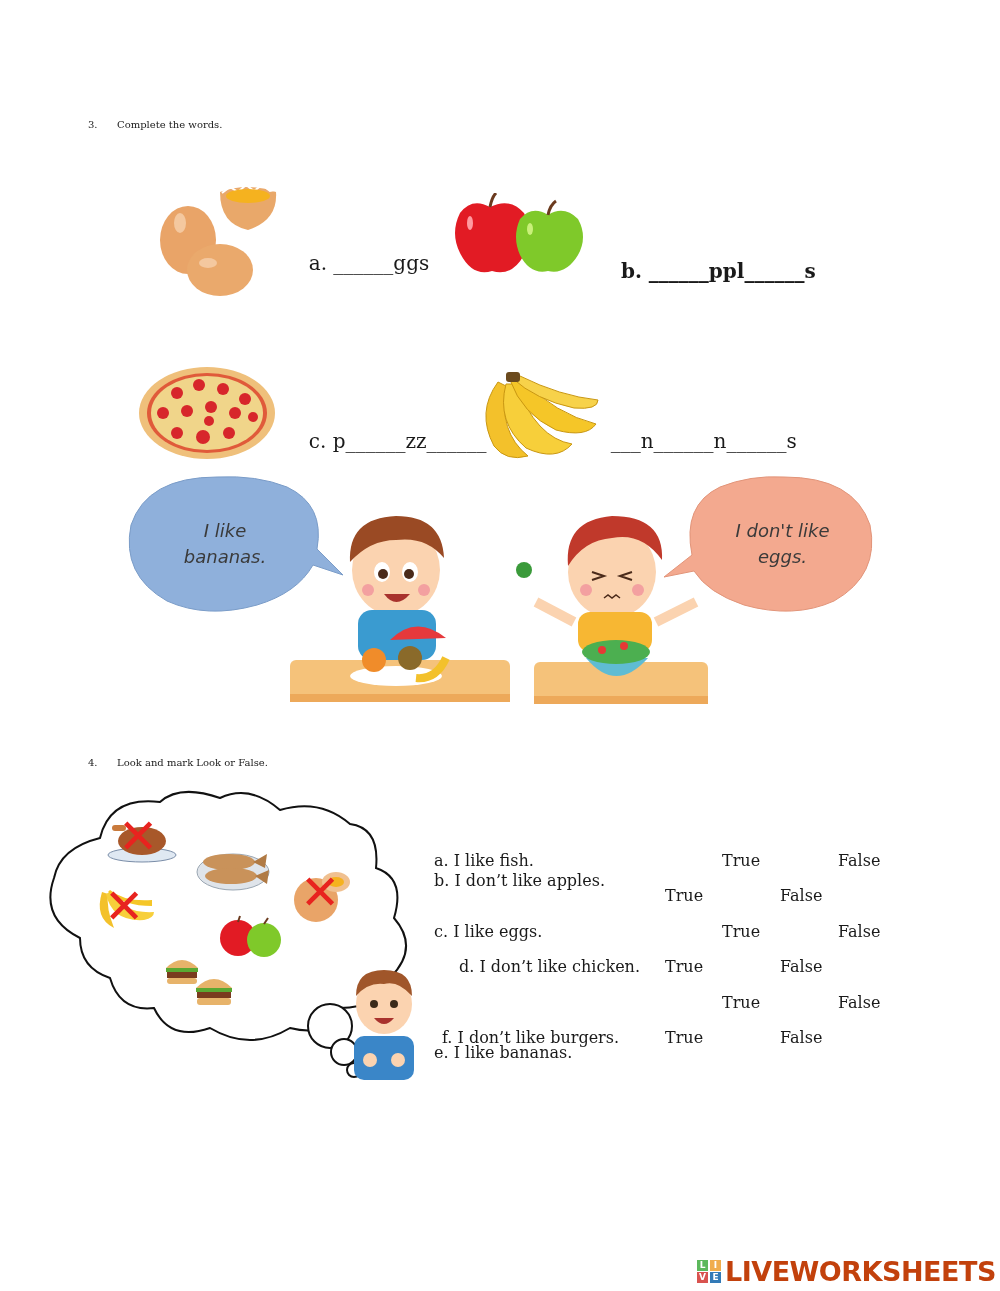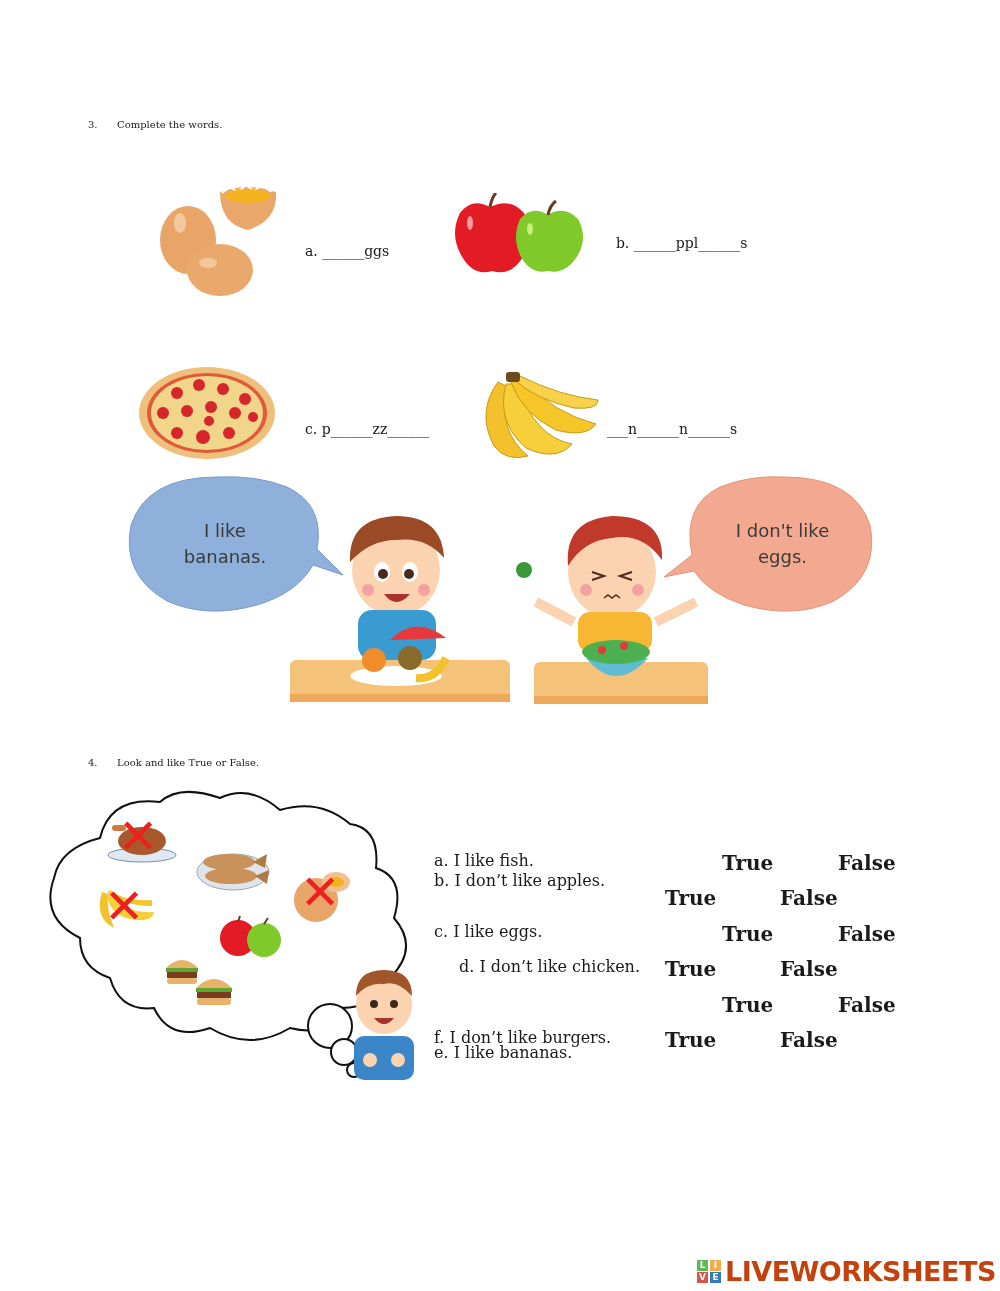--- a/index.html
+++ b/index.html
@@ -1,24 +1,24 @@
 <!DOCTYPE html>
 <html><head>
 <meta charset="utf-8">
 <style>
   html, body { margin:0; padding:0; background:#ffffff; }
   body { width:1000px; height:1291px; position:relative; overflow:hidden;
          font-family: "DejaVu Serif", "Liberation Serif", serif; color:#1a1a1a; }
   .abs { position:absolute; }
   .heading { font-size:10px; }
   .heading .num { display:inline-block; width:29px; }
-  .blank { font-size:14px; white-space:pre; }
-  .bubble-text { font-family:"DejaVu Sans","Liberation Sans",sans-serif; font-size:18px; color:#3a3a3a; text-align:center; line-height:26px; }
+  .blank { font-size:20px; white-space:pre; }
+  .bubble-text { font-family:"DejaVu Sans","Liberation Sans",sans-serif; font-size:18px; color:#3a3a3a; text-align:center; line-height:26px;font-style:italic; }
   .tf-row { position:absolute; font-size:16px; left:434px; }
-  .tf-choice { position:absolute; font-weight:bold; font-size:20px;text-align:center; }
+  .tf-choice { position:absolute; font-weight:normal; font-size:16px;text-align:center; }
   .logo { font-family:"DejaVu Sans","Liberation Sans",sans-serif; font-weight:bold; font-size:27px; color:#c2410c; letter-spacing:-0.5px; }
   .logo-tile { display:inline-block; width:11px; height:11px; font-size:9px; line-height:11px; text-align:center; color:#fff; font-weight:bold; font-family:"DejaVu Sans",sans-serif; }
 </style>
 </head>
 <body>
 
 <div class="abs heading" style="left:88px;top:119px;">
   <span class="num">3.</span><span>Complete the words.</span>
 </div>
 
@@ -36,21 +36,21 @@
 </div>
 
 <svg class="abs" style="left:452px;top:193px;" width="136" height="84">
   <path d="M38 14 Q20 4 8 20 Q-2 40 8 60 Q20 84 40 78 Q60 84 72 62 Q82 40 72 20 Q58 4 38 14Z" fill="#e21b24"></path>
   <path d="M38 14 Q40 4 44 0" stroke="#6b3a1e" stroke-width="3" fill="none"></path>
   <path d="M96 22 Q80 12 68 26 Q60 44 68 62 Q78 82 96 78 Q114 82 126 62 Q136 44 126 26 Q112 12 96 22Z" fill="#7fc92a"></path>
   <path d="M96 22 Q98 12 104 8" stroke="#6b3a1e" stroke-width="3" fill="none"></path>
   <ellipse cx="18" cy="30" rx="3" ry="7" fill="#ff9aa0"></ellipse>
   <ellipse cx="78" cy="36" rx="3" ry="6" fill="#c9f07a"></ellipse>
 </svg>
-<div class="abs blank" style="left:607px;top:219px;">
+<div class="abs blank" style="left:607px;top:235px;font-weight:bold;">
   <span>b. </span><span>______ppl______s</span>
 </div>
 
 <svg class="abs" style="left:137px;top:365px;" width="140" height="96">
   <ellipse cx="70" cy="48" rx="68" ry="46" fill="#efc07b"></ellipse>
   <ellipse cx="70" cy="48" rx="60" ry="40" fill="#e05a3a"></ellipse>
   <ellipse cx="70" cy="48" rx="56" ry="37" fill="#f0d58a"></ellipse>
   <g fill="#d7262b">
     <circle cx="40" cy="28" r="6"></circle>
       <circle cx="62" cy="20" r="6"></circle>
@@ -132,21 +132,21 @@
   <circle cx="8" cy="58" r="8" fill="#3a9a3a"></circle>
   <rect x="18" y="150" width="174" height="40" rx="6" fill="#f5c27a"></rect>
   <rect x="18" y="184" width="174" height="8" fill="#eda95a"></rect>
   <path d="M70 146 Q100 182 132 146Z" fill="#5fbcd3"></path>
   <ellipse cx="100" cy="140" rx="34" ry="12" fill="#4caf50"></ellipse>
   <circle cx="86" cy="138" r="4" fill="#e53935"></circle>
     <circle cx="108" cy="134" r="4" fill="#e53935"></circle>
 </svg>
 
 <div class="abs heading" style="left:88px;top:757px;">
-  <span class="num">4.</span><span>Look and like True or False.</span>
+  <span class="num">4.</span><span>Look and mark Look or False.</span>
 </div>
 
 <svg class="abs" style="left:40px;top:788px;" width="390" height="300">
   <path d="M60 50 Q70 8 120 14 Q140 -4 180 10 Q210 -4 240 22 Q280 10 310 36 Q340 40 336 80 Q366 90 354 130 Q380 160 350 190 Q340 220 300 220 Q290 250 250 240 Q210 264 170 240 Q130 254 114 220 Q80 224 70 190 Q40 180 40 150 Q0 130 14 90 Q20 60 60 50Z" fill="#fff" stroke="#111" stroke-width="2"></path>
   <circle cx="290" cy="238" r="22" fill="#fff" stroke="#111" stroke-width="2"></circle>
   <circle cx="304" cy="264" r="13" fill="#fff" stroke="#111" stroke-width="2"></circle>
   <circle cx="314" cy="282" r="7" fill="#fff" stroke="#111" stroke-width="2"></circle>
 </svg>
 
 <svg class="abs" style="left:106px;top:815px;" width="72" height="50">
@@ -221,21 +221,21 @@
   <div class="tf-choice" style="left:838px;top:922px;">False</div>
 
   <div class="tf-row" style="top:957px;margin-left:25px;">d. I don’t like chicken.</div>
   <div class="tf-choice" style="left:665px;top:957px;">True</div>
   <div class="tf-choice" style="left:780px;top:957px;">False</div>
 
   <div class="tf-row" style="top:1043px;">e. I like bananas.</div>
   <div class="tf-choice" style="left:722px;top:993px;">True</div>
   <div class="tf-choice" style="left:838px;top:993px;">False</div>
 
-  <div class="tf-row" style="top:1028px;">f. I don’t like burgers.</div>
+  <div class="tf-row" style="top:1028px;margin-left:8px;">f. I don’t like burgers.</div>
   <div class="tf-choice" style="left:665px;top:1028px;">True</div>
   <div class="tf-choice" style="left:780px;top:1028px;">False</div>
 </div>
 
 <div class="abs" style="left:697px;top:1256px;display:flex;align-items:center;">
   <div style="display:grid;grid-template-columns:12px 12px;grid-gap:1px;margin-right:3px;">
     <span class="logo-tile" style="background:#5cb85c;">L</span>
     <span class="logo-tile" style="background:#f0ad4e;">I</span>
     <span class="logo-tile" style="background:#d9534f;">V</span>
     <span class="logo-tile" style="background:#337ab7;">E</span>

